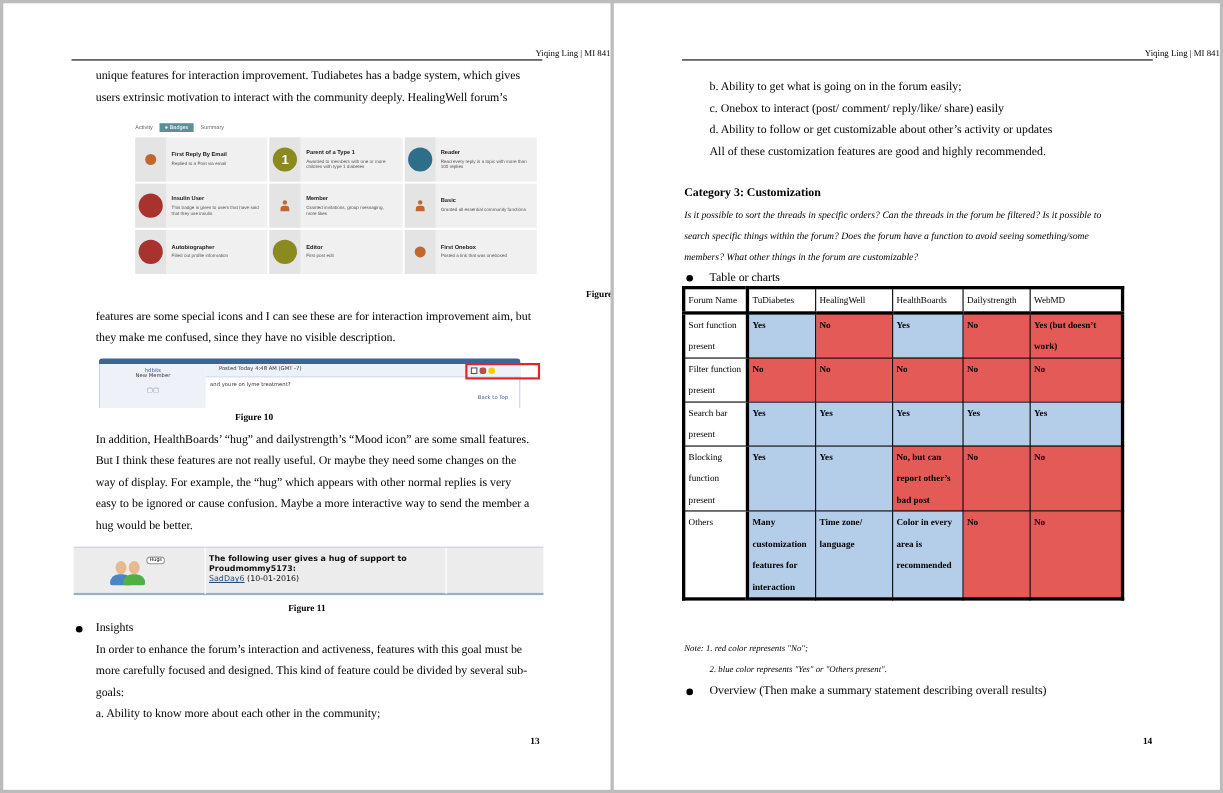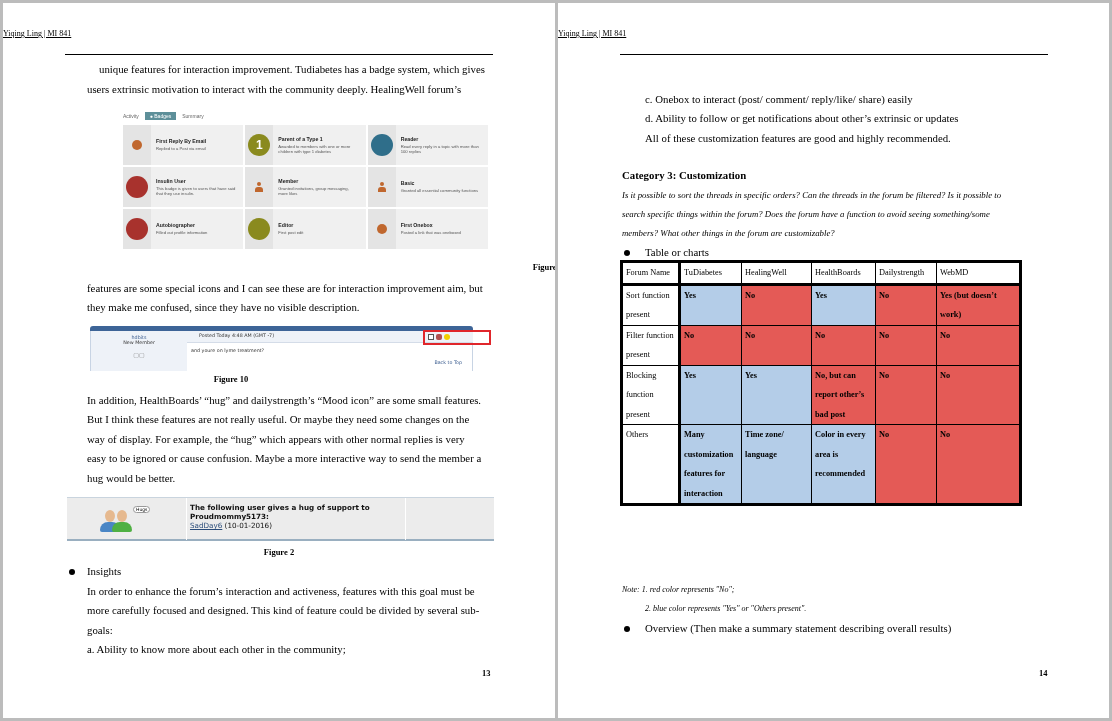--- a/index.html
+++ b/index.html
@@ -1,21 +1,21 @@
 <!DOCTYPE html>
 <html><head>
   <meta charset="utf-8">
   <style>
     * { box-sizing: border-box; margin: 0; padding: 0; }
     html, body { width: 1112px; height: 721px; overflow: hidden; background: #bcbcbc; }
     body { position: relative; font-family: "Liberation Serif", "DejaVu Serif", serif; color: #000; }
     .page { position: absolute; top: 3px; height: 715px; background: #fff; overflow: hidden; }
     #page-left { left: 3px; width: 552px; }
     #page-right { left: 558px; width: 551px; }
-    .hdr { position: absolute; top: 26px; font-size: 8px; text-align: left; width: 100%; text-decoration: underline; }
+    .hdr { position: absolute; top: 41px; font-size: 8px; text-align: right; width: 100%; }
     .hdr-rule { position: absolute; top: 51px; height: 1px; background: #000; }
     .p { position: absolute; font-size: 10.8px; line-height: 19.7px; white-space: nowrap; }
     .cap { position: absolute; font-size: 8.5px; font-weight: bold; text-align: center; }
     .pgnum { position: absolute; font-size: 8.5px; font-weight: bold; }
     .bullet { position: absolute; width: 6px; height: 6px; border-radius: 50%; background: #000; }
 
     
     #fig9 { position: absolute; left: 120px; top: 108px; width: 370px; height: 148px; font-family: "Liberation Sans", sans-serif; }
     .f9tabs { display: flex; align-items: center; gap: 6px; font-size: 5px; color: #666; height: 10px; }
     .f9tab-active { background: #5d8f99; color: #fff; padding: 1px 5px; }
@@ -63,21 +63,21 @@
     .note { position: absolute; font-size: 8px; font-style: italic; }
     .q { position: absolute; font-size: 8.8px; font-style: italic; line-height: 19.5px; white-space: nowrap; }
   </style>
 </head>
 <body>
 
 <div class="page" id="page-left">
   <div class="hdr" style="left:0;">Yiqing Ling | MI 841</div>
   <div class="hdr-rule" style="left:62px;width:428px;"></div>
 
-  <div class="p" style="left:84px;top:57px;margin-left:12px;">unique features for interaction improvement. Tudiabetes has a badge system, which gives</div>
+  <div class="p" style="left:84px;top:57px;">unique features for interaction improvement. Tudiabetes has a badge system, which gives</div>
   <div class="p" style="left:84px;top:77px;">users extrinsic motivation to interact with the community deeply. HealingWell forum’s</div>
 
   <div id="fig9">
     <div class="f9tabs">
       <span>Activity</span>
       <span class="f9tab-active">● <span>Badges</span></span>
       <span>Summary</span>
     </div>
     <div class="f9grid" id="f9grid">
         <div class="badge">
@@ -202,38 +202,39 @@
       <div class="head" style="left:50px;top:12px;width:10px;height:12px;background:#e6b98f;"></div>
       <div class="shoulders" style="left:45px;top:24px;width:20px;height:10px;background:#4fb043;"></div>
       <div style="position:absolute;left:66px;top:8px;font-size:4.5px;background:#fff;border:1px solid #999;border-radius:4px;padding:0 2px;">Hugs</div>
     </div>
     <div class="f11mid">
       <div><b>The following user gives a hug of support to</b></div>
       <div><b>Proudmommy5173:</b></div>
       <div><span class="f11link">SadDay6</span> <span>(10-01-2016)</span></div>
     </div>
   </div>
-  <div class="cap" style="left:0;width:552px;top:544px;">Figure 2</div>
+  <div class="cap" style="left:0;width:552px;top:544px;">Figure 11</div>
 
   <div class="bullet" style="left:66px;top:566px;"></div>
   <div class="p" style="left:84px;top:559px;">Insights</div>
   <div class="p" style="left:84px;top:579px;">In order to enhance the forum’s interaction and activeness, features with this goal must be</div>
   <div class="p" style="left:84px;top:598px;">more carefully focused and designed. This kind of feature could be divided by several sub-</div>
   <div class="p" style="left:84px;top:618px;">goals:</div>
   <div class="p" style="left:84px;top:637px;">a. Ability to know more about each other in the community;</div>
 
   <div class="pgnum" style="left:479px;top:665px;">13</div>
 </div>
 
 <div class="page" id="page-right">
   <div class="hdr" style="left:0;">Yiqing Ling | MI 841</div>
   <div class="hdr-rule" style="left:62px;width:428px;"></div>
 
+  <div class="p" style="left:87px;top:67px;">b. Ability to get what is going on in the forum easily;</div>
   <div class="p" style="left:87px;top:87px;">c. Onebox to interact (post/ comment/ reply/like/ share) easily</div>
-  <div class="p" style="left:87px;top:106px;">d. Ability to follow or get notifications about other’s extrinsic or updates</div>
+  <div class="p" style="left:87px;top:106px;">d. Ability to follow or get customizable about other’s activity or updates</div>
   <div class="p" style="left:87px;top:126px;">All of these customization features are good and highly recommended.</div>
 
   <div class="p" style="left:64px;top:163px;font-weight:bold;">Category 3: Customization</div>
   <div class="q" style="left:64px;top:183px;">Is it possible to sort the threads in specific orders? Can the threads in the forum be filtered? Is it possible to</div>
   <div class="q" style="left:64px;top:202px;">search specific things within the forum? Does the forum have a function to avoid seeing something/some</div>
   <div class="q" style="left:64px;top:221px;">members? What other things in the forum are customizable?</div>
 
   <div class="bullet" style="left:66px;top:247px;"></div>
   <div class="p" style="left:87px;top:240px;">Table or charts</div>
 
@@ -257,20 +258,28 @@
         </tr>
         <tr>
           <td class="rowlbl">Filter function present</td>
           <td class="c-no" style="background: rgb(228, 90, 86);">No</td>
           <td class="c-no" style="background: rgb(228, 90, 86);">No</td>
           <td class="c-no" style="background: rgb(228, 90, 86);">No</td>
           <td class="c-no" style="background: rgb(228, 90, 86);">No</td>
           <td class="c-no" style="background: rgb(228, 90, 86);">No</td>
         </tr>
         <tr>
+          <td class="rowlbl">Search bar present</td>
+          <td class="c-yes" style="background: rgb(180, 205, 232);">Yes</td>
+          <td class="c-yes" style="background: rgb(180, 205, 232);">Yes</td>
+          <td class="c-yes" style="background: rgb(180, 205, 232);">Yes</td>
+          <td class="c-yes" style="background: rgb(180, 205, 232);">Yes</td>
+          <td class="c-yes" style="background: rgb(180, 205, 232);">Yes</td>
+        </tr>
+        <tr>
           <td class="rowlbl">Blocking function present</td>
           <td class="c-yes" style="background: rgb(180, 205, 232);">Yes</td>
           <td class="c-yes" style="background: rgb(180, 205, 232);">Yes</td>
           <td class="c-no" style="background: rgb(228, 90, 86); margin-top: 39px;">No, but can report other’s bad post</td>
           <td class="c-no" style="background: rgb(228, 90, 86);">No</td>
           <td class="c-no" style="background: rgb(228, 90, 86);">No</td>
         </tr>
         <tr>
           <td class="rowlbl">Others</td>
           <td class="c-yes" style="background: rgb(180, 205, 232);">Many customization features for interaction</td>

